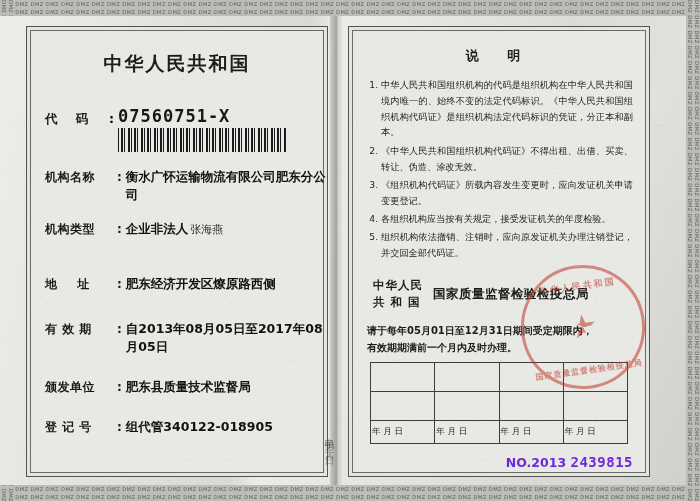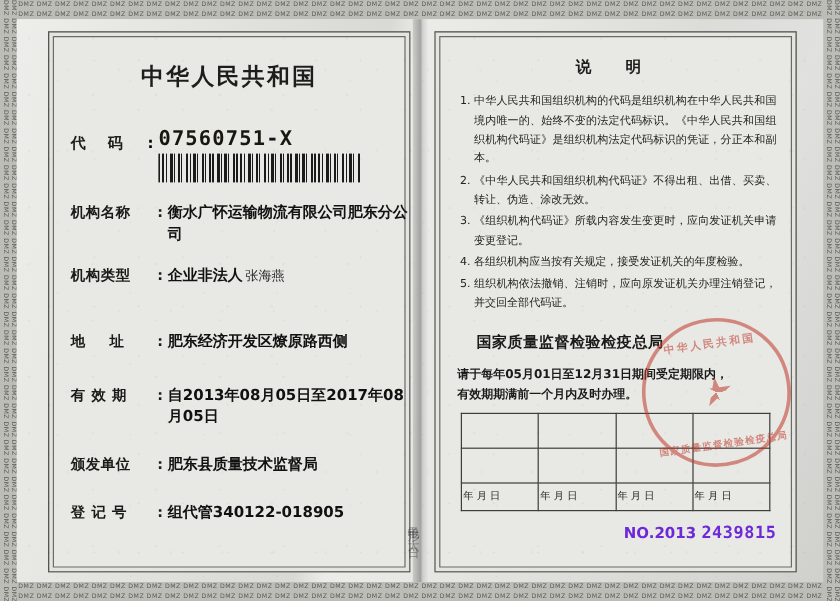--- a/index.html
+++ b/index.html
@@ -61,21 +61,21 @@
     font-size: 5.2px;
     letter-spacing: .4px;
     line-height: 7px;
     opacity: .85;
   }
   .dmz-vert-wrap { display: flex; flex-direction: row; height: 501px; }
 
   
   .spread {
     position: absolute;
-    left: 14px;
+    left: 0;
     top: 16px;
     width: 568px;
     height: 469px;
     background: #e4e4e0;
     background-image: linear-gradient(100deg, rgba(255,255,255,0.35), rgba(0,0,0,0.05) 48%, rgba(255,255,255,0.28) 52%, rgba(0,0,0,0.06));
   }
   .panel {
     position: absolute;
     top: 10px;
     height: 449px;
@@ -397,20 +397,21 @@
         <ol>
           <li>中华人民共和国组织机构的代码是组织机构在中华人民共和国境内唯一的、始终不变的法定代码标识。《中华人民共和国组织机构代码证》是组织机构法定代码标识的凭证，分正本和副本。</li>
           <li>《中华人民共和国组织机构代码证》不得出租、出借、买卖、转让、伪造、涂改无效。</li>
           <li>《组织机构代码证》所载内容发生变更时，应向发证机关申请变更登记。</li>
           <li>各组织机构应当按有关规定，接受发证机关的年度检验。</li>
           <li>组织机构依法撤销、注销时，应向原发证机关办理注销登记，并交回全部代码证。</li>
         </ol>
       </div>
 
       <div class="issuer">
+        <div class="issuer-left">中华人民<br>共 和 国</div>
         <div class="issuer-right">国家质量监督检验检疫总局</div>
       </div>
 
       <div class="seal">
         <div class="seal-text-top">中华人民共和国</div>
         <div class="seal-text-bottom">国家质量监督检验检疫总局</div>
       </div>
 
       <div class="annual-note">
         <div>请于每年05月01日至12月31日期间受定期限内，</div>

